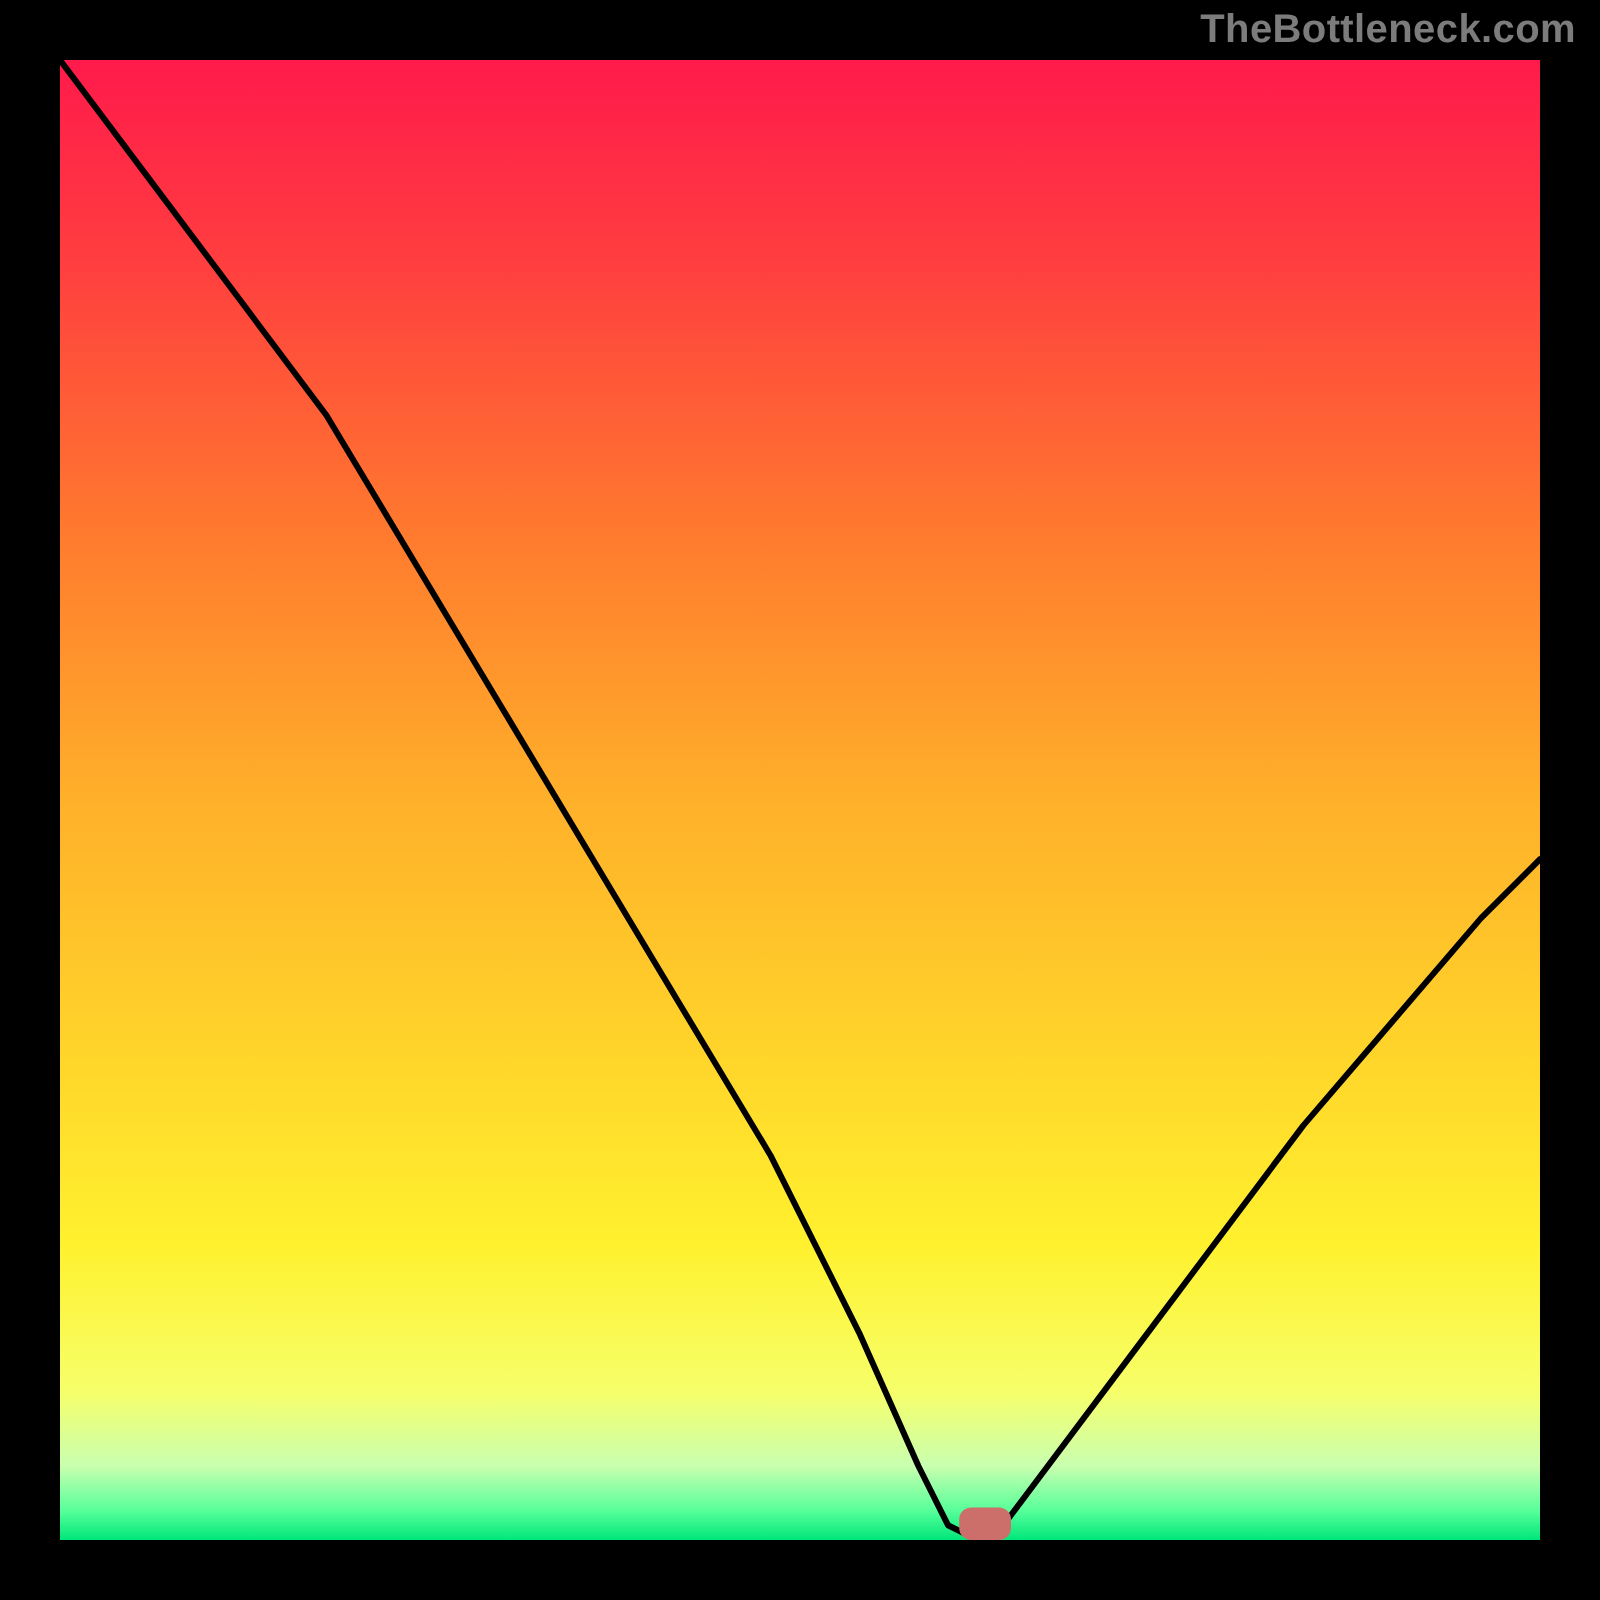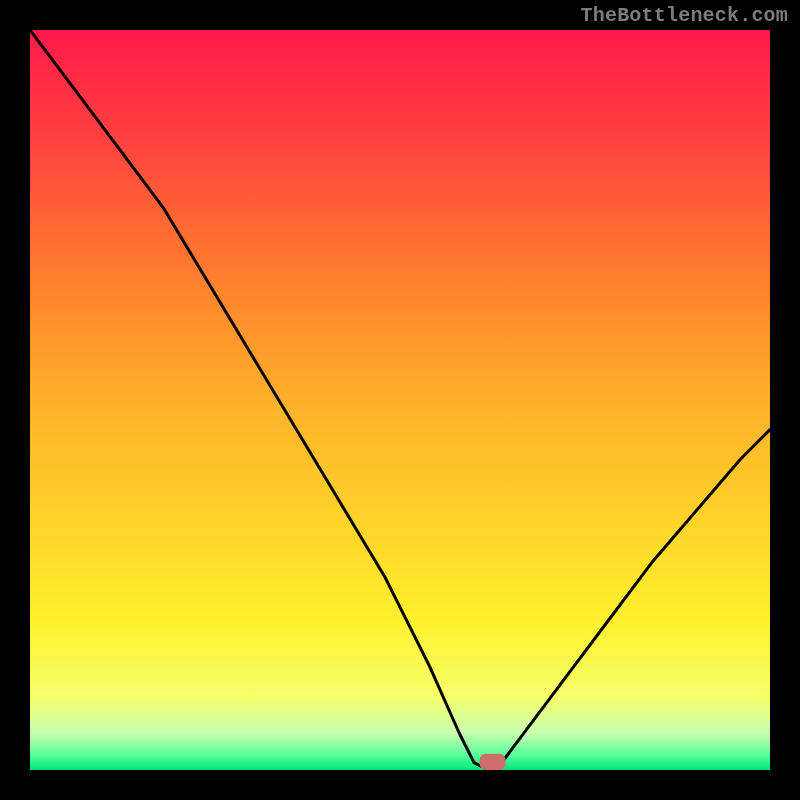--- a/index.html
+++ b/index.html
@@ -18,21 +18,20 @@
     position: relative;
   }
   .attribution {
     position: absolute;
     top: 4px;
     right: 12px;
     font-size: 20px;
     color: #7c7c7c;
     font-weight: bold;
     letter-spacing: 0.2px;
-    font-family: Liberation Mono, monospace;
   }
   svg.plot {
     position: absolute;
     left: 30px;
     top: 30px;
     width: 740px;
     height: 740px;
     display: block;
   }
 </style>

